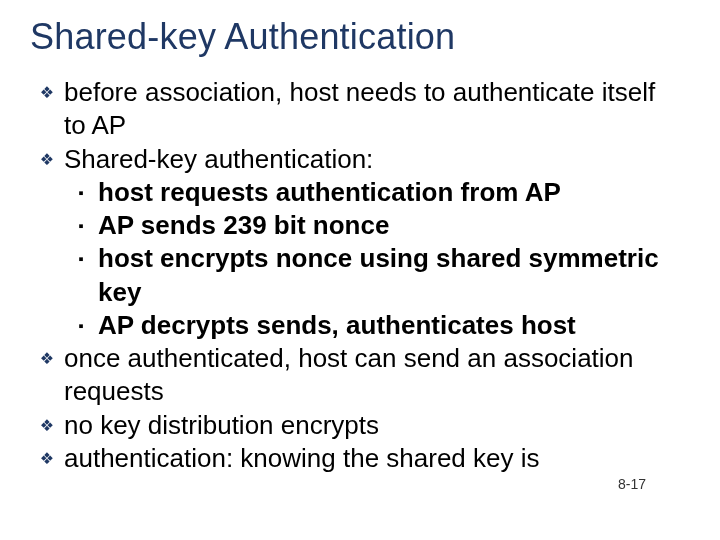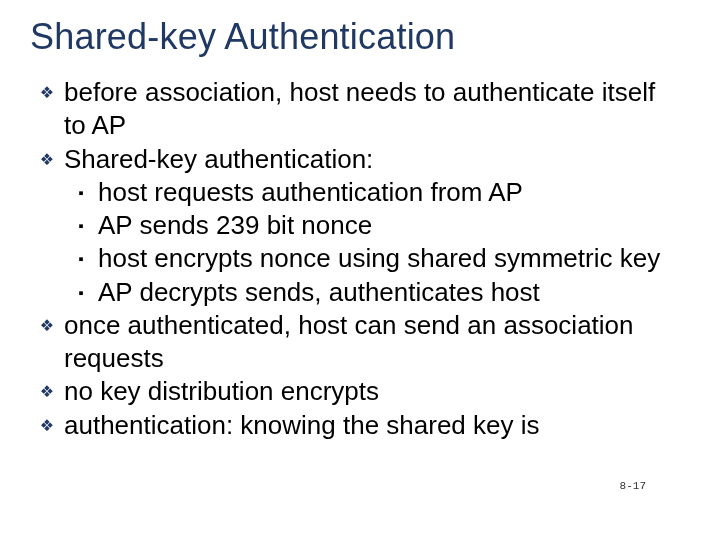--- a/index.html
+++ b/index.html
@@ -58,28 +58,28 @@
   }
   .l2 .bullet {
     flex: 0 0 34px;
     text-align: center;
     font-size: 15px;
     color: #000000;
     padding-top: 7px;
   }
   .l2 .text {
     flex: 1;
+    font-weight: bold;
   }
   .pagenum {
     position: absolute;
     right: 14px;
     bottom: 48px;
-    font-size: 11px;
+    font-size: 14px;
     color: #333333;
-    font-family: Liberation Mono, monospace;
   }
 </style>
 </head>
 <body>
 
 <div class="slide">
   <div class="title">Shared-key Authentication</div>
 
   <div class="body">
 

